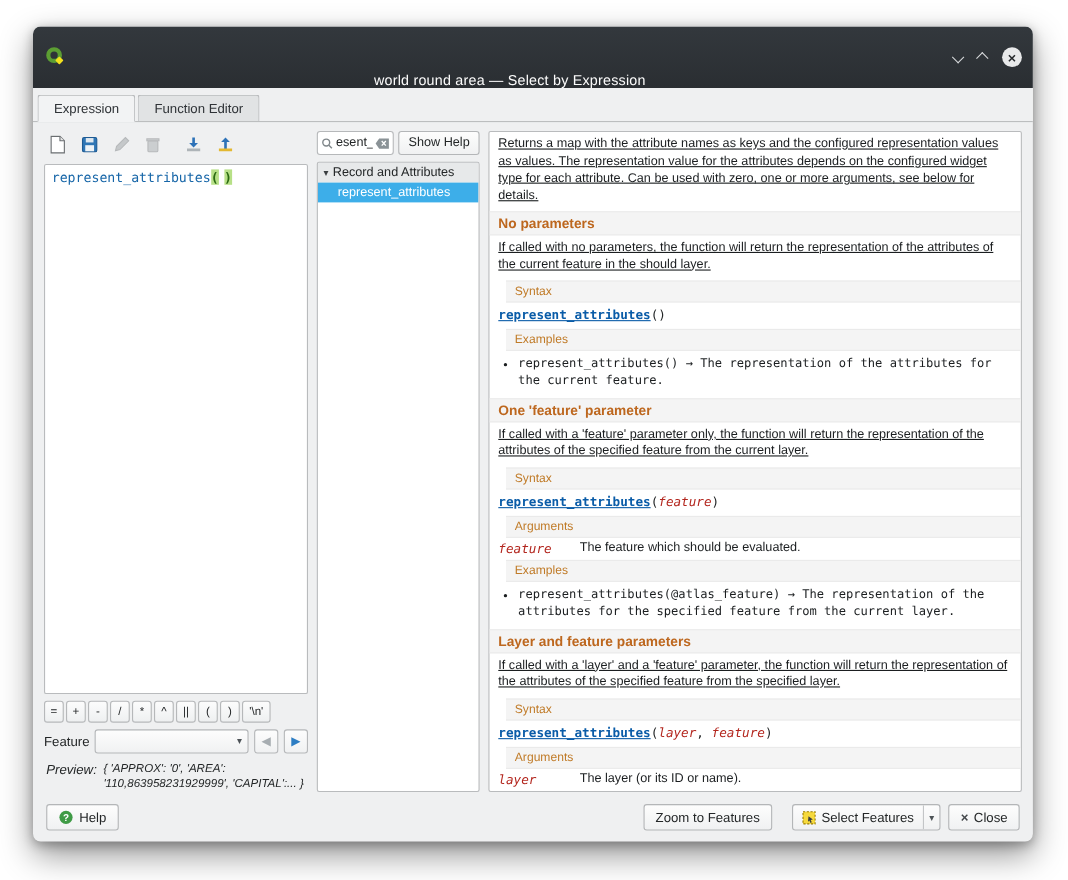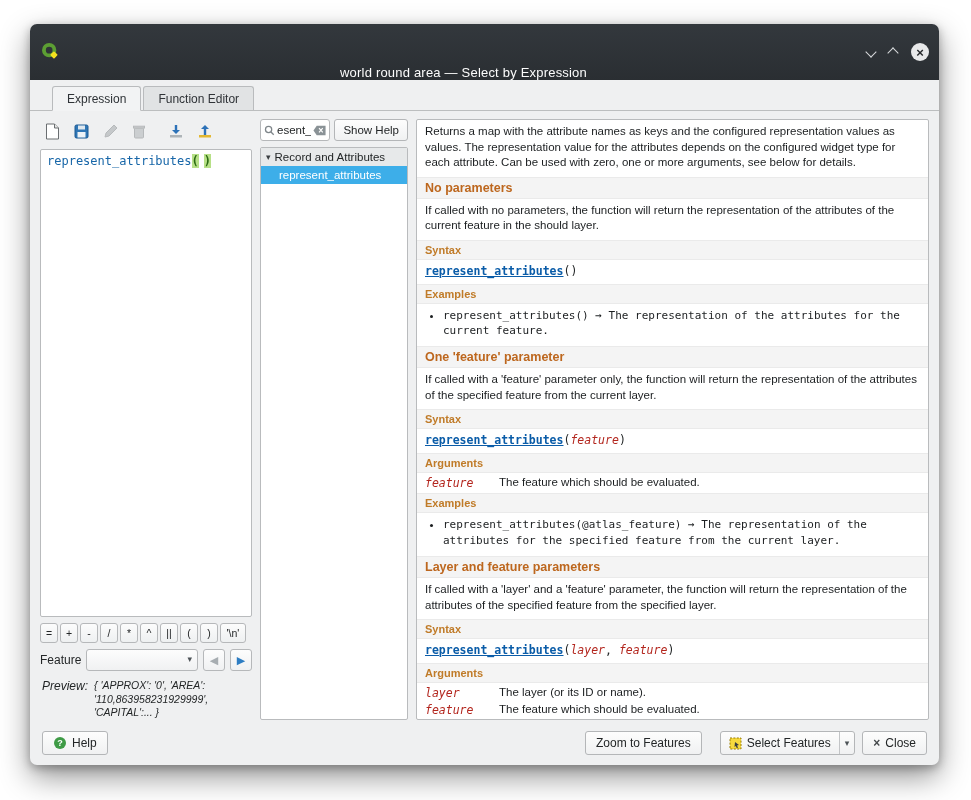--- a/index.html
+++ b/index.html
@@ -24,29 +24,29 @@
   .win-controls { display:flex; align-items:center; gap:14px; }
   .chev { width:8px; height:8px; border-right:1.7px solid #d8dadc; border-bottom:1.7px solid #d8dadc; display:inline-block; }
   .chev.down { transform:rotate(45deg); margin-top:-3px; }
   .chev.up   { transform:rotate(-135deg); margin-top:4px; }
   .closebtn {
     width:18px; height:18px; border-radius:50%; background:#e8e9ea; color:#26292c;
     display:flex; align-items:center; justify-content:center;
     font-size:13px; font-weight:bold; line-height:1;
   }
   
-  .tabbar { flex:0 0 auto; display:flex; gap:2px; padding:6px 22px 0; border-bottom:1px solid #bcbebf; background:#eff0f1; }
+  .tabbar { flex:0 0 auto; display:flex; gap:2px; padding:6px 4px 0; border-bottom:1px solid #bcbebf; background:#eff0f1; }
   .tab {
     padding:5px 14px 4px; border:1px solid #b9bbbd; border-bottom:none;
     border-radius:3px 3px 0 0; background:#e1e3e4; color:#2f3337; font-size:12px;
   }
   .tab.active { background:#f2f3f4; border-bottom:1px solid #f2f3f4; margin-bottom:-1px; }
   
   .main { flex:1; display:flex; gap:8px; padding:8px 10px 6px; min-height:0; }
-  .col-left  { width:212px; flex:0 0 auto; display:flex; flex-direction:column; min-height:0; }
+  .col-left  { width:240px; flex:0 0 auto; display:flex; flex-direction:column; min-height:0; }
   .col-mid   { width:148px; flex:0 0 auto; display:flex; flex-direction:column; min-height:0; }
   .col-right { flex:1; background:#fff; border:1px solid #b9bbbd; border-radius:2px; overflow:hidden; font-size:11.5px; }
   
   .toolbar { display:flex; gap:5px; align-items:center; margin-bottom:6px; }
   .tbtn { width:24px; height:24px; display:flex; align-items:center; justify-content:center; border-radius:3px; }
   .tbtn.disabled { opacity:.42; }
   .tbtn.gap { margin-left:8px; }
   
   .editor {
     flex:1; background:#fff; border:1px solid #b9bbbd; border-radius:2px;
@@ -93,22 +93,22 @@
   }
   .tree { flex:1; background:#fff; border:1px solid #b9bbbd; border-radius:2px; overflow:hidden; font-size:11.5px; }
   .tree-group { display:flex; align-items:center; gap:4px; padding:3px 5px; background:#e7e9ea; color:#232627; }
   .tree-exp { font-size:9px; color:#3a3e41; }
   .tree-item { padding:3px 5px 3px 18px; }
   .tree-item.selected { background:#3daee9; color:#fff; }
   
   .band { background:#f4f4f4; border-top:1px solid #eaeaea; border-bottom:1px solid #eaeaea; padding:3px 8px; }
   .h-title { color:#bd671e; font-weight:bold; font-size:13px; border-top:none; }
   .h-sec   { color:#bd671e; font-weight:bold; font-size:12.5px; }
-  .h-sub   { color:#c07b28; font-weight:bold; font-size:11px; }
-  .h-text  { margin:4px 8px 6px; line-height:1.35; color:#1b1e20; }
+  .h-sub   { color:#c07b28; font-weight:normal; font-size:11px;margin-left:15px; }
+  .h-text  { margin:4px 8px 6px; line-height:1.35; color:#1b1e20;text-decoration:underline; }
   .h-code  { margin:4px 8px 6px; font-family:"DejaVu Sans Mono", monospace; font-size:11.5px; color:#232627; }
   .h-code .fn { color:#0a5ca8; font-weight:bold; text-decoration:underline; }
   .h-code .arg { color:#b3261e; font-style:italic; }
   .arg-row { display:flex; gap:10px; margin:3px 8px; }
   .arg-name { flex:0 0 64px; font-family:"DejaVu Sans Mono", monospace; font-style:italic; color:#b3261e; font-size:11.5px; }
   .arg-desc { flex:1; color:#1b1e20; }
   .h-ex { margin:4px 8px 8px 26px; padding:0; font-family:"DejaVu Sans Mono", monospace; font-size:11px; color:#1b1e20; }
   .h-ex li { margin:3px 0; line-height:1.4; }
   
   .footer { flex:0 0 auto; display:flex; align-items:center; gap:7px; padding:5px 12px 10px; }

